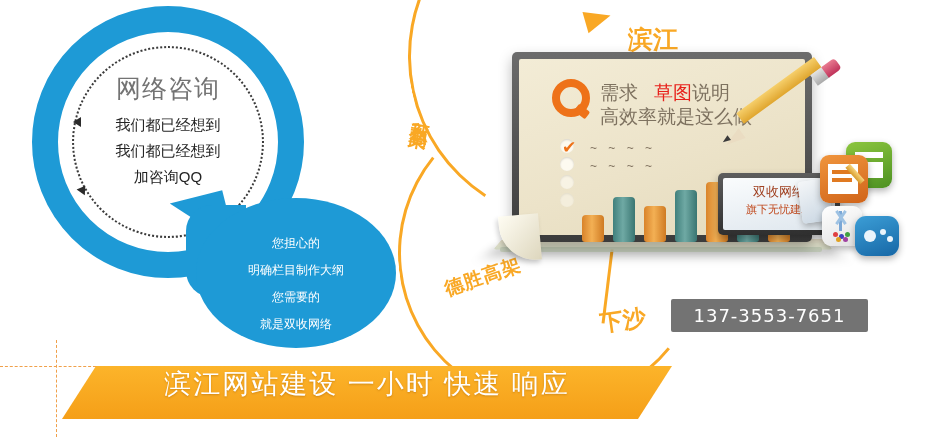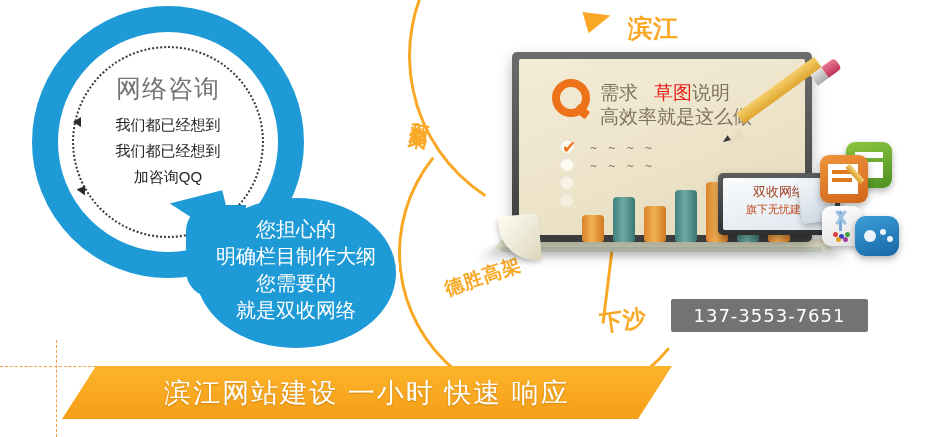--- a/index.html
+++ b/index.html
@@ -38,42 +38,42 @@
 
   
   .bubble{position:absolute;left:196px;top:198px;width:200px;height:150px;
     border-radius:50%;background:#1e9ad6;}
   .bubble-tail{position:absolute;left:176px;top:196px;width:0;height:0;
     border-style:solid;border-width:0 54px 58px 0;
     border-color:transparent #1e9ad6 transparent transparent;
     transform:rotate(-14deg);}
   .bubble-join{position:absolute;left:186px;top:205px;width:60px;height:92px;
     background:#1e9ad6;border-radius:26px 0 0 26px;}
-  .bubble-text{position:absolute;left:200px;top:216px;width:192px;text-align:center;
-    color:#ffffff;font-size:20px;line-height:27px;z-index:4;}
+  .bubble-text{position:absolute;left:200px;top:230px;width:192px;text-align:center;
+    color:#ffffff;font-size:12px;line-height:27px;z-index:4;}
   .bubble-text div{white-space:nowrap;}
 
   
   .road{position:absolute;border:3px solid #f9a825;border-radius:50%;
     background:transparent;}
   .road-top{left:408px;top:-112px;width:330px;height:330px;
     border-color:#f9a825 transparent transparent #f9a825;
     transform:rotate(-12deg);}
   .road-bot{left:398px;top:100px;width:300px;height:300px;
     border-color:transparent transparent #f9a825 #f9a825;
     transform:rotate(-6deg);}
   .road-stem{position:absolute;left:612px;top:238px;width:3px;height:86px;
     background:#f9a825;transform:rotate(7deg);transform-origin:top center;}
   .road-arrow{position:absolute;left:585px;top:8px;width:0;height:0;
     border-style:solid;border-width:11px 0 11px 26px;
     border-color:transparent transparent transparent #f9a825;
     transform:rotate(-16deg);}
 
   .loc{position:absolute;color:#f9a825;white-space:nowrap;font-weight:bold;}
-  .loc-binjiang{left:628px;top:12px;font-size:25px;}
+  .loc-binjiang{left:628px;top:23px;font-size:25px;}
   .loc-xiasha{left:600px;top:305px;font-size:23px;transform:rotate(-8deg);}
   .loc-qiushi{left:410px;top:108px;font-size:19px;
     writing-mode:vertical-rl;transform:rotate(10deg);letter-spacing:2px;}
   .loc-desheng{left:443px;top:264px;font-size:19px;
     transform:rotate(-19deg);letter-spacing:1px;}
 
   
   .mon-frame{position:absolute;left:512px;top:52px;width:300px;height:190px;
     background:linear-gradient(180deg,#6c6c6c,#3b3b3b);
     border-radius:5px;padding:7px;box-sizing:border-box;
@@ -158,21 +158,21 @@
   .ic-win{position:absolute;background:#fff;}
   .gp-dot{position:absolute;background:#eaf4fb;border-radius:50%;}
   .pal-dot{position:absolute;width:5px;height:5px;border-radius:50%;}
 
   
   .banner{position:absolute;left:62px;top:366px;width:610px;height:53px;
     background:linear-gradient(180deg,#fcb42a,#f59f18);
     clip-path:polygon(34px 0, 610px 0, 576px 53px, 0 53px);
     box-shadow:0 5px 9px rgba(0,0,0,.22);}
   .banner-text{position:absolute;left:62px;top:366px;width:610px;height:53px;
-    display:flex;align-items:center;justify-content:center;
+    display:flex;align-items:center;
     color:#ffffff;font-size:27px;letter-spacing:2px;white-space:nowrap;
     text-shadow:0 1px 2px rgba(160,90,0,.45);flex-direction:column;}
   .banner-text .dark{color:#262626;font-weight:bold;text-shadow:none;}
 
   
   .phone-box{position:absolute;left:671px;top:299px;width:197px;height:33px;
     background:#737373;border-radius:2px;
     display:flex;align-items:center;justify-content:center;}
   .phone-num{color:#fff;font-size:18px;letter-spacing:1px;white-space:nowrap;
     font-family:"DejaVu Sans",sans-serif;}

